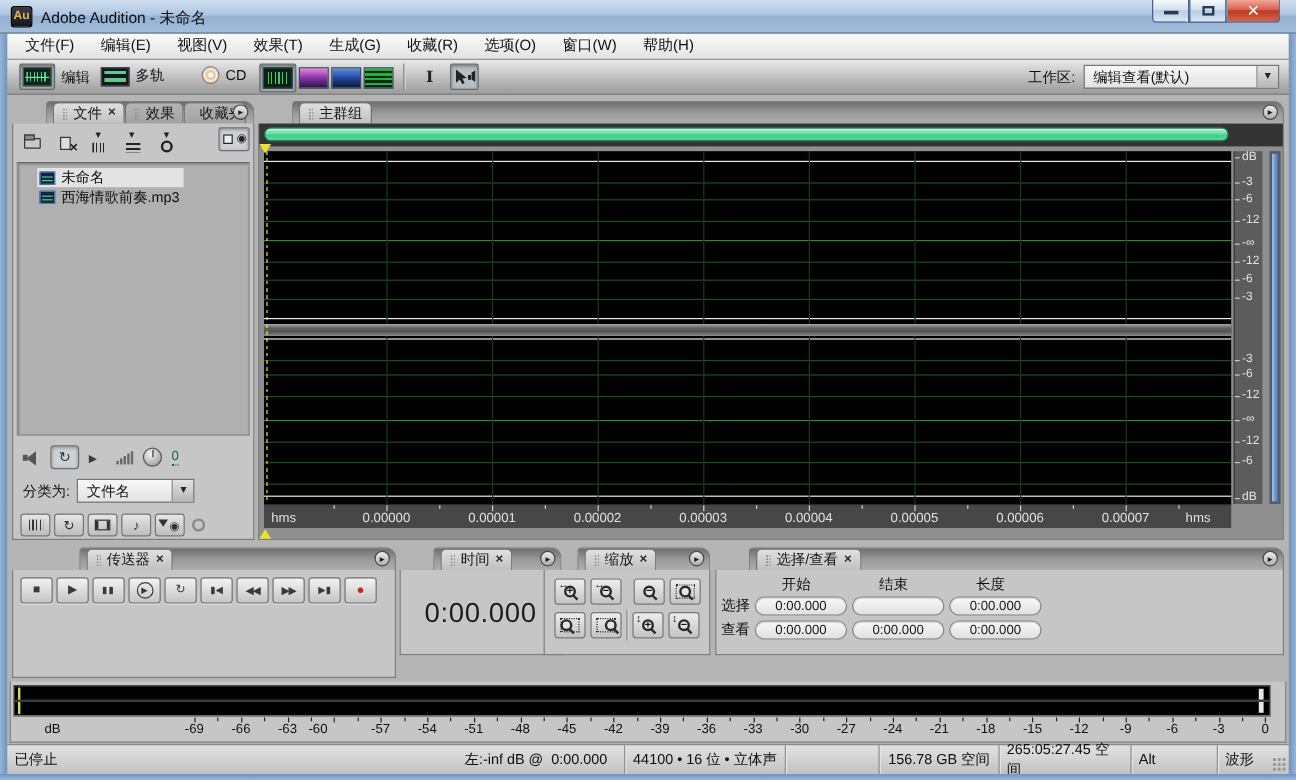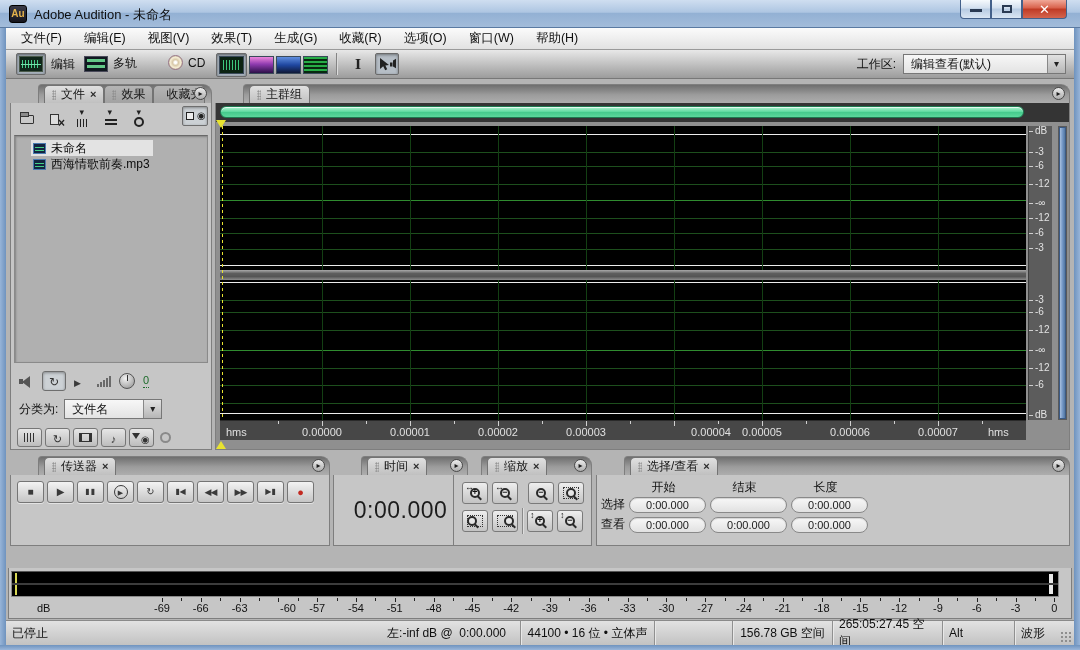--- a/index.html
+++ b/index.html
@@ -126,21 +126,21 @@
 .truler{position:absolute;left:4px;top:317px;width:806px;height:20px;background:#474747;border-top:1px solid #2a2a2a;}
 .truler .unit{position:absolute;top:5px;font-size:11px;color:#e0e0e0;}
 .truler .unit.left{left:6px;}
 .truler .unit.right{left:768px;}
 .rlabel{position:absolute;top:5px;transform:translateX(-50%);font-size:11px;color:#e0e0e0;}
 .rtick{position:absolute;top:0;width:1px;background:#d0d0d0;}
 .rtick.maj{height:5px;}
 .rtick.min{height:3px;}
 .under-ruler{position:absolute;left:0;right:0;top:337px;height:9px;background:#8f8f8f;}
 
-.transport-panel{left:10px;top:456px;width:320px;height:90px;}
+.transport-panel{left:10px;top:456px;width:320px;height:109px;padding-left:28px;}
 .tbtns{position:absolute;left:6px;top:6px;display:flex;gap:3px;}
 .tbtn{width:27px;height:22px;border:1px solid #757575;border-radius:3px;background:linear-gradient(#f3f3f3,#c5c5c5);display:flex;align-items:center;justify-content:center;box-shadow:0 1px 0 rgba(255,255,255,.5);}
 .tglyph{font-size:10px;color:#3a3a3a;line-height:1;}
 .tglyph.circ{border:1px solid #3a3a3a;border-radius:50%;width:14px;height:14px;line-height:13px;text-align:center;font-size:7px;}
 [data-name="pause-button"] .tglyph{font-size:8px;letter-spacing:1px;}
 [data-name="go-to-start-button"] .tglyph,[data-name="go-to-end-button"] .tglyph{font-size:8px;}
 [data-name="rewind-button"] .tglyph,[data-name="fast-forward-button"] .tglyph{font-size:9px;letter-spacing:-1px;}
 [data-name="record-button"] .tglyph{font-size:11px;}
 .time-panel{left:333px;top:456px;width:135px;height:90px;}
 .time-value{position:absolute;left:0;right:0;top:22px;text-align:center;font-size:23px;color:#1c1c1c;letter-spacing:.5px;}
@@ -437,21 +437,21 @@
         <span class="unit left" data-name="ruler-unit-left">hms</span>
         <span class="unit right" data-name="ruler-unit-right">hms</span>
       <span class="rlabel" data-name="ruler-label" style="left: 102px;">0.00000</span>
           <i class="rtick maj" style="left: 102px;"></i>
           <span class="rlabel" data-name="ruler-label" style="left: 190px;">0.00001</span>
           <i class="rtick maj" style="left: 190px;"></i>
           <span class="rlabel" data-name="ruler-label" style="left: 278px;">0.00002</span>
           <i class="rtick maj" style="left: 278px;"></i>
           <span class="rlabel" data-name="ruler-label" style="left: 366px;">0.00003</span>
           <i class="rtick maj" style="left: 366px;"></i>
-          <span class="rlabel" data-name="ruler-label" style="left: 454px; margin-left: 37px;">0.00004</span>
+          <span class="rlabel" data-name="ruler-label" style="left: 454px;">0.00004</span>
           <i class="rtick maj" style="left: 454px;"></i>
           <span class="rlabel" data-name="ruler-label" style="left: 542px;">0.00005</span>
           <i class="rtick maj" style="left: 542px;"></i>
           <span class="rlabel" data-name="ruler-label" style="left: 630px;">0.00006</span>
           <i class="rtick maj" style="left: 630px;"></i>
           <span class="rlabel" data-name="ruler-label" style="left: 718px;">0.00007</span>
           <i class="rtick maj" style="left: 718px;"></i>
           <i class="rtick min" style="left: 58px;"></i>
           <i class="rtick min" style="left: 146px;"></i>
           <i class="rtick min" style="left: 234px;"></i>
@@ -623,21 +623,21 @@
           <span class="lunit" data-name="levels-unit-label" style="left: 26px;">dB</span>
           <span class="llabel" data-name="level-scale-label" style="left: 151px;">-69</span>
           <i class="ltick maj" style="left: 151px;"></i>
           <i class="ltick min" style="left: 170.4px;"></i>
           <span class="llabel" data-name="level-scale-label" style="left: 189.8px;">-66</span>
           <i class="ltick maj" style="left: 189.8px;"></i>
           <i class="ltick min" style="left: 209.2px;"></i>
           <span class="llabel" data-name="level-scale-label" style="left: 228.6px;">-63</span>
           <i class="ltick maj" style="left: 228.6px;"></i>
           <i class="ltick min" style="left: 248px;"></i>
-          <span class="llabel" data-name="level-scale-label" style="left: 277px;">-60</span>
+          <span class="llabel" data-name="level-scale-label" style="left: 254px;">-60</span>
           <i class="ltick maj" style="left: 267.4px;"></i>
           <i class="ltick min" style="left: 286.8px;"></i>
           <span class="llabel" data-name="level-scale-label" style="left: 306.2px;">-57</span>
           <i class="ltick maj" style="left: 306.2px;"></i>
           <i class="ltick min" style="left: 325.6px;"></i>
           <span class="llabel" data-name="level-scale-label" style="left: 345px;">-54</span>
           <i class="ltick maj" style="left: 345px;"></i>
           <i class="ltick min" style="left: 364.4px;"></i>
           <span class="llabel" data-name="level-scale-label" style="left: 383.8px;">-51</span>
           <i class="ltick maj" style="left: 383.8px;"></i>

